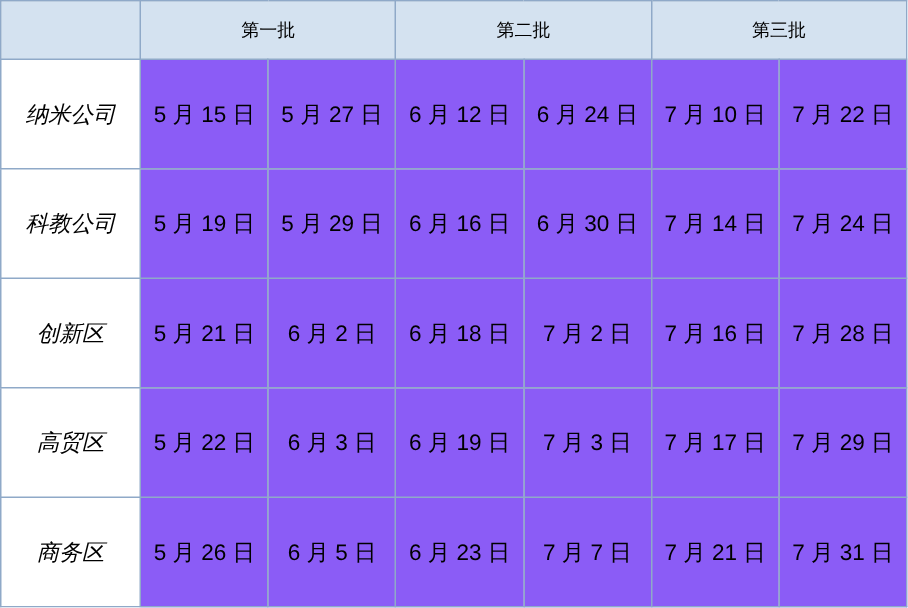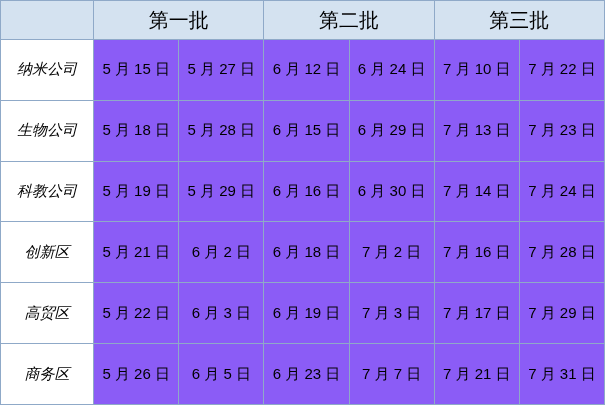--- a/index.html
+++ b/index.html
@@ -25,21 +25,21 @@
     text-align: center;
     vertical-align: middle;
     font-size: 15px;
     color: #000000;
     font-weight: normal;
     padding: 0;
   }
   .header-row th {
     background: #d4e2f0;
     height: 38px;
-    font-size: 20px;
+    font-size: 12px;
   }
   .header-row th.corner {
     background: #d4e2f0;
   }
   .body-row td {
     height: 45px;
     background: #8b5cf6;
   }
   .body-row td.rowlabel {
     background: #ffffff;
@@ -73,29 +73,20 @@
     <tr class="body-row">
       <td class="rowlabel">纳米公司</td>
       <td>5 月 15 日</td>
       <td>5 月 27 日</td>
       <td>6 月 12 日</td>
       <td>6 月 24 日</td>
       <td>7 月 10 日</td>
       <td>7 月 22 日</td>
     </tr>
     <tr class="body-row">
-      <td class="rowlabel">生物公司</td>
-      <td>5 月 18 日</td>
-      <td>5 月 28 日</td>
-      <td>6 月 15 日</td>
-      <td>6 月 29 日</td>
-      <td>7 月 13 日</td>
-      <td>7 月 23 日</td>
-    </tr>
-    <tr class="body-row">
       <td class="rowlabel">科教公司</td>
       <td>5 月 19 日</td>
       <td>5 月 29 日</td>
       <td>6 月 16 日</td>
       <td>6 月 30 日</td>
       <td>7 月 14 日</td>
       <td>7 月 24 日</td>
     </tr>
     <tr class="body-row">
       <td class="rowlabel">创新区</td>

